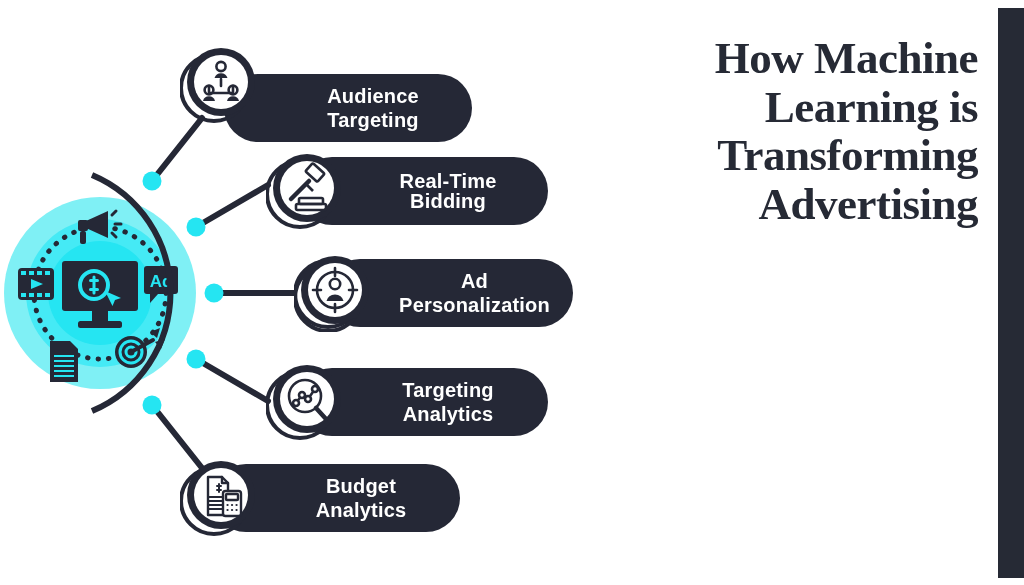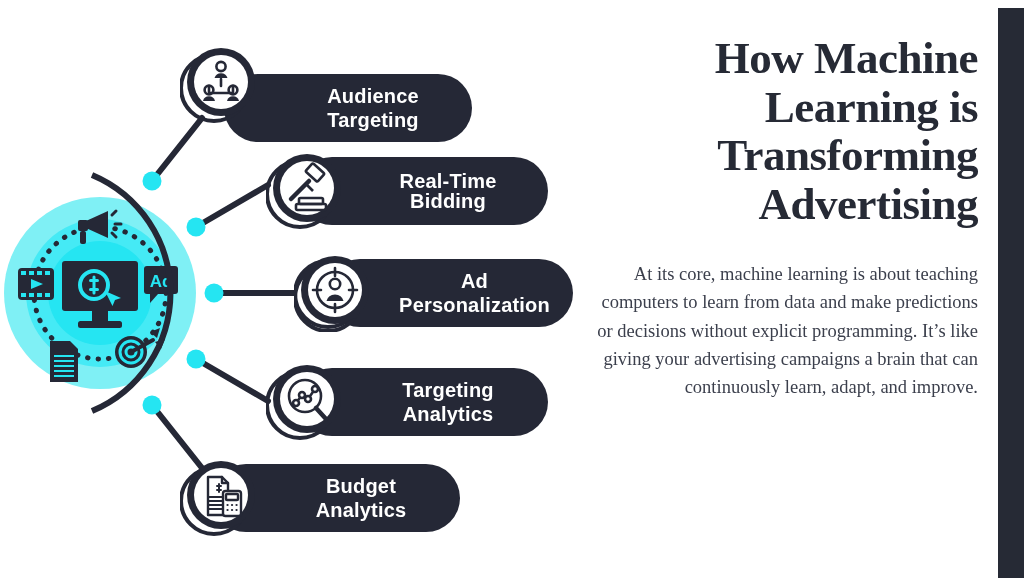--- a/index.html
+++ b/index.html
@@ -280,18 +280,17 @@
         <rect x="46" y="35" width="12" height="6" rx="1"></rect>
         <g stroke-width="2.2">
           <path d="M47.5 46 h.1 M52 46 h.1 M56.5 46 h.1 M47.5 51 h.1 M52 51 h.1 M56.5 51 h.1"></path>
         </g>
       </g>
     </svg>
   </div>
 
   <div class="right-col">
     <h1 class="headline">How Machine Learning is Transforming Advertising</h1>
-    <p class="body-copy">At its core, machine learning is about teaching computers to learn from data and make predictions or decisions without explicit programming. It’s like giving your advertising campaigns a brain that can continuously learn, adapt, and improve.</p>
   </div>
 
   <div class="edge-bar"></div>
 
 </div>
 
 </body></html>

